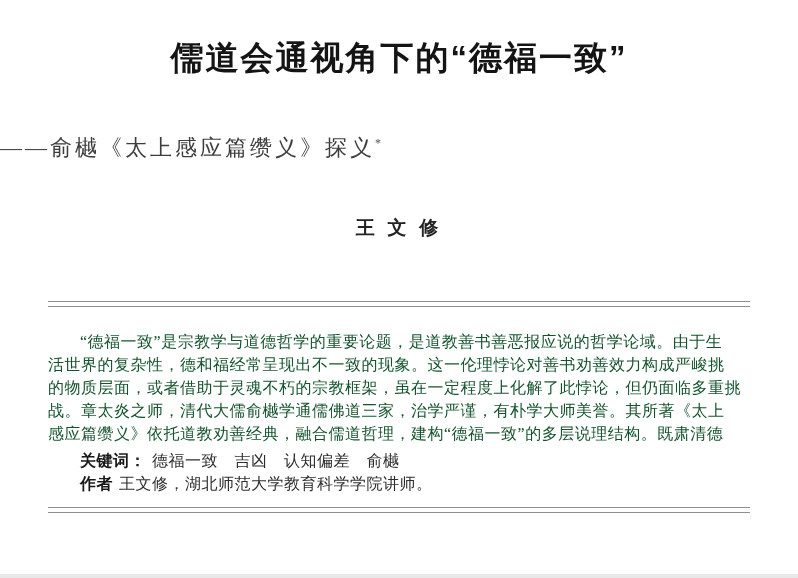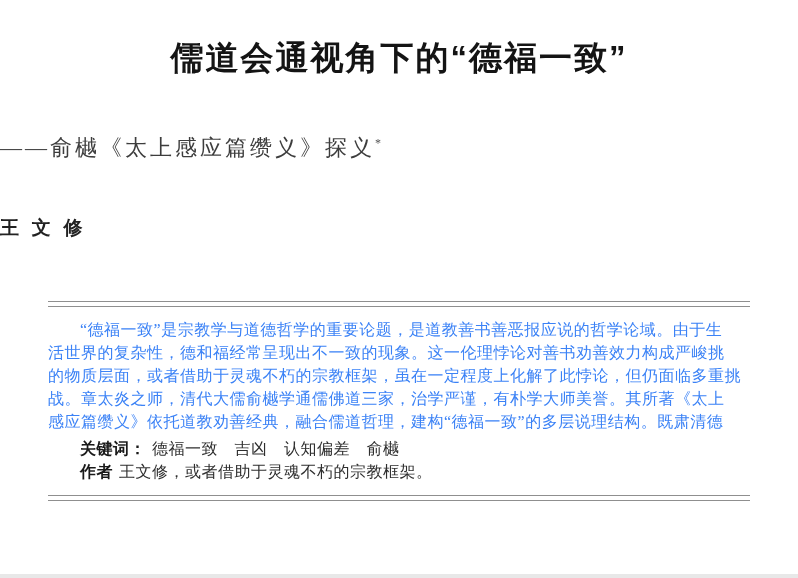--- a/index.html
+++ b/index.html
@@ -16,33 +16,33 @@
     letter-spacing:2px;color:#141414;
   }
   .paper-subtitle{
     margin-top:48px;text-align:left;
     font-size:22px;line-height:30px;letter-spacing:3px;color:#3d3d3d;
   }
   .paper-subtitle .footnote-marker{
     font-size:12px;vertical-align:super;letter-spacing:0;color:#555;
   }
   .paper-author{
-    margin-top:52px;
+    margin-top:52px;text-align:center;
     font-size:19px;line-height:26px;font-weight:600;
     letter-spacing:4px;color:#222;
   }
   .double-rule{
     height:4px;margin:0 48px;
     border-top:1px solid #8f8f8f;border-bottom:1px solid #8f8f8f;
   }
   .rule-top{margin-top:60px;}
   .rule-bottom{margin-top:12px;}
   .abstract{
-    margin:11px 48px 0;
-    font-size:16px;line-height:23px;letter-spacing:0.5px;color:#3b82f6;
+    margin:23px 48px 0;
+    font-size:16px;line-height:23px;letter-spacing:0.5px;color:#14532d;
   }
   .abstract .line{white-space:nowrap;}
   .abstract .indent{text-indent:2em;}
   .meta-row{
     margin:0 48px;text-indent:2em;
     font-size:16px;line-height:23px;letter-spacing:0.5px;color:#2e2e2e;
     white-space:nowrap;
   }
   .meta-row.first{margin-top:4px;}
   .meta-label{
@@ -73,18 +73,18 @@
     <div class="line">的物质层面，或者借助于灵魂不朽的宗教框架，虽在一定程度上化解了此悖论，但仍面临多重挑</div>
     <div class="line">战。章太炎之师，清代大儒俞樾学通儒佛道三家，治学严谨，有朴学大师美誉。其所著《太上</div>
     <div class="line">感应篇缵义》依托道教劝善经典，融合儒道哲理，建构“德福一致”的多层说理结构。既肃清德</div>
   </div>
 
   <div class="meta-row first">
     <span class="meta-label">关键词：</span><span class="meta-text">德福一致　吉凶　认知偏差　俞樾</span>
   </div>
 
   <div class="meta-row">
-    <span class="meta-label">作者</span><span class="meta-text">王文修，或者借助于灵魂不朽的宗教框架。</span>
+    <span class="meta-label">作者</span><span class="meta-text">王文修，湖北师范大学教育科学学院讲师。</span>
   </div>
 
   <div class="double-rule rule-bottom"></div>
 
 </div>
 
 </body></html>

